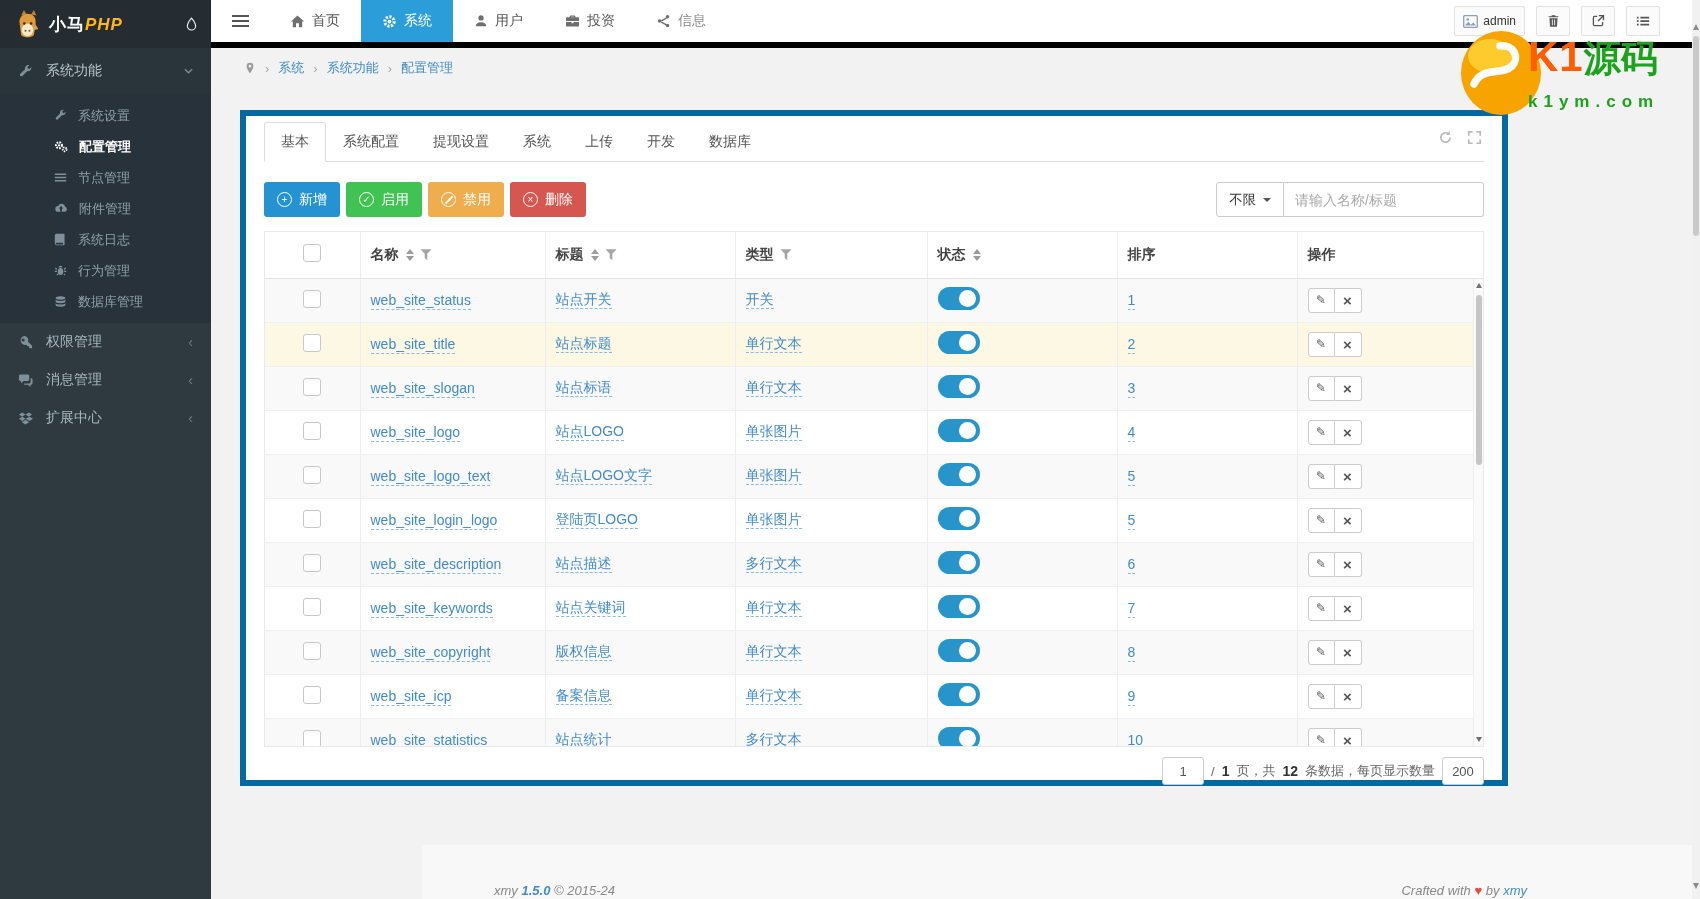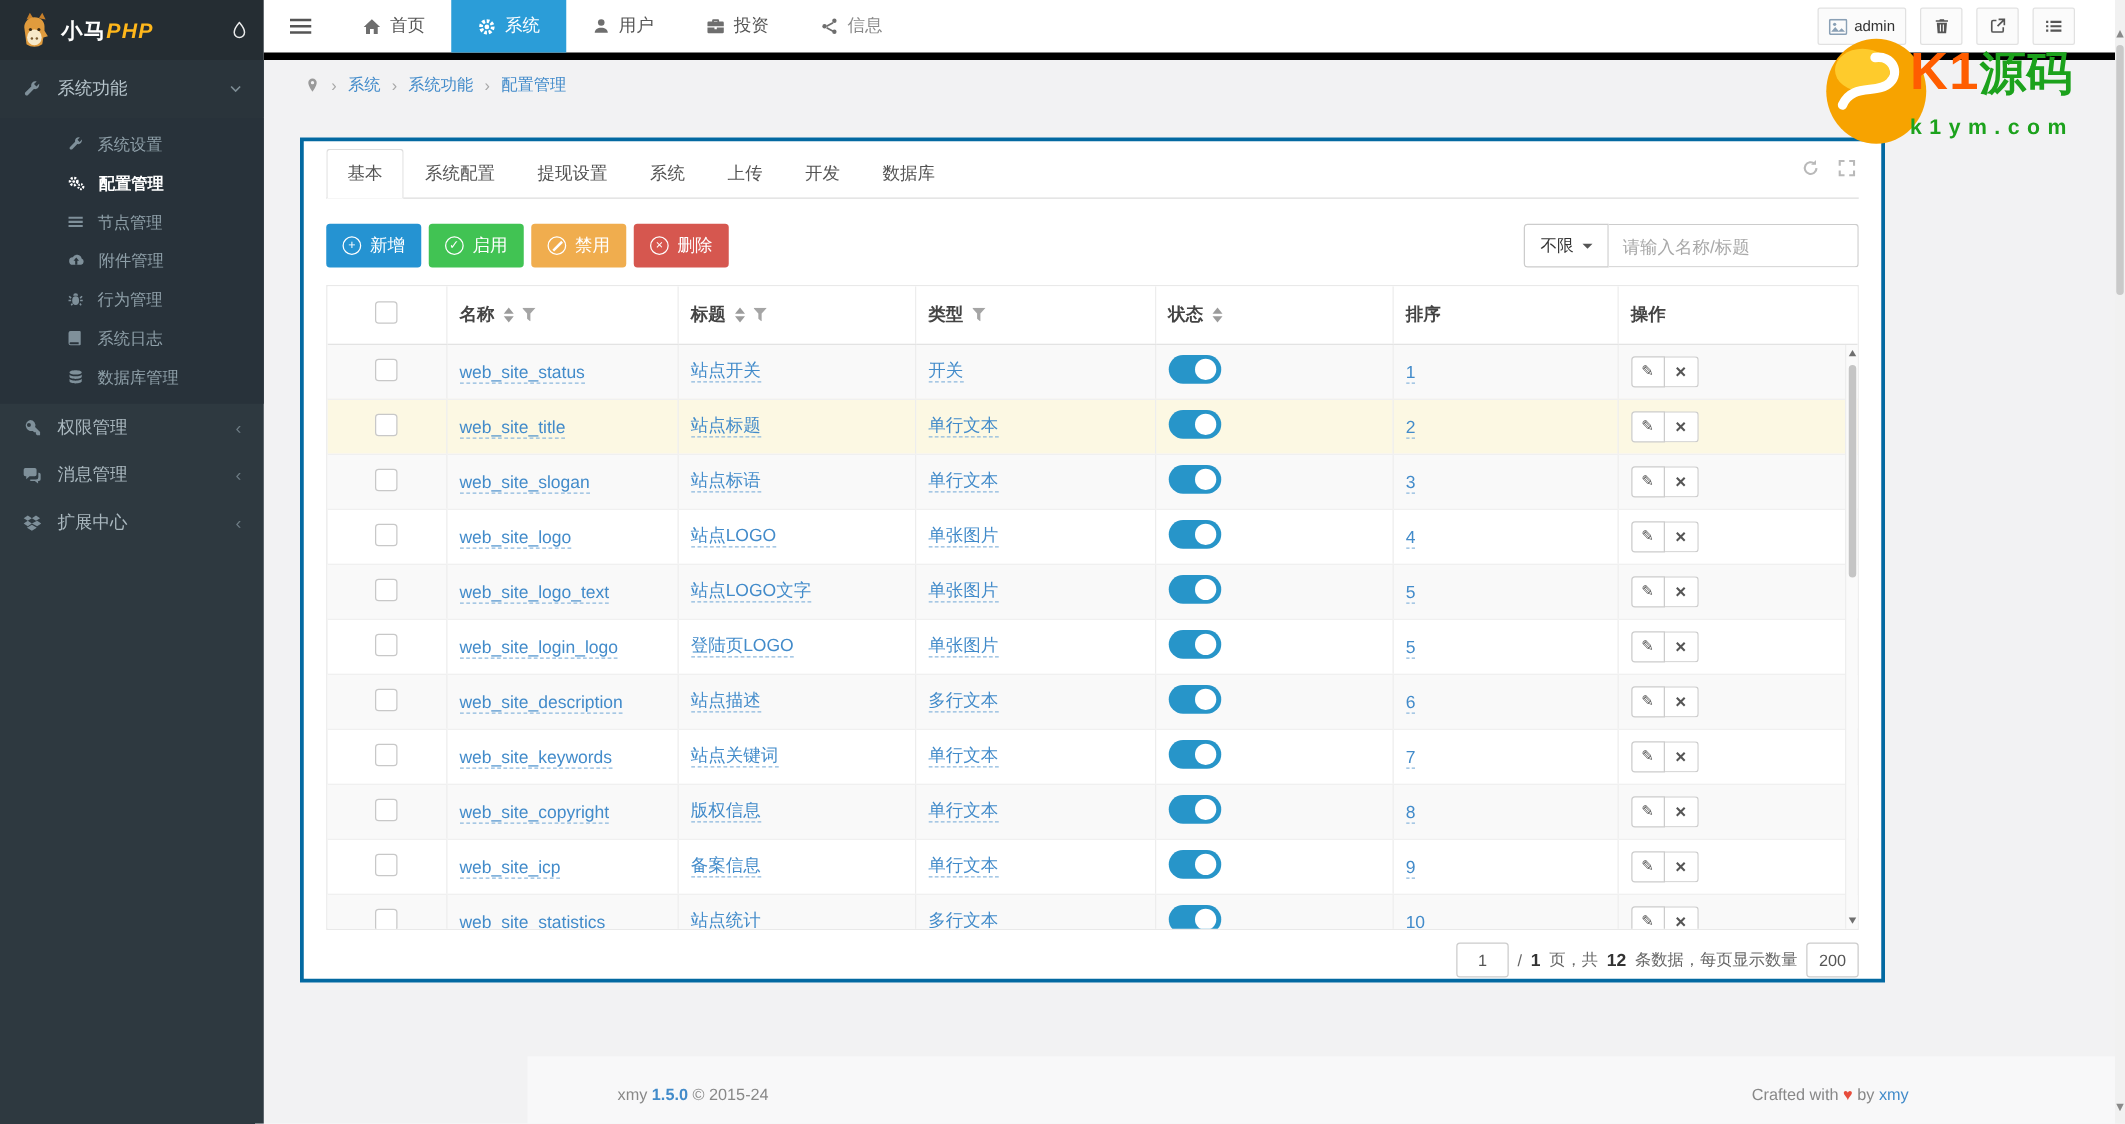--- a/index.html
+++ b/index.html
@@ -42,21 +42,21 @@
   .bimg { color:#8aa0b5; }
 
   
   .breadcrumb { height:40px; display:flex; align-items:center; gap:9px; padding-left:33px; font-size:13px; flex:none; }
   .breadcrumb .pin { color:#9a9a9a; }
   .breadcrumb a { color:#428bca; text-decoration:none; cursor:pointer; }
   .breadcrumb .sep { color:#a8a8a8; }
 
   
   .content { flex:1; position:relative; }
-  .card { margin:22px 0 0 29px; width:1268px; height:676px; background:#fff; border:3px solid #0369a1; padding:0 18px 14px; position:relative; }
+  .card { margin:22px 0 0 29px; width:1268px; height:676px; background:#fff; border:6px solid #0369a1; padding:0 18px 14px; position:relative; }
   .tabs-row { display:flex; border-bottom:1px solid #ddd; padding-top:6px; position:relative; }
   .tab { padding:10px 16px; color:#545454; cursor:pointer; margin-bottom:-1px; border:1px solid transparent; }
   .tab.active { background:#fff; border-color:#ddd #ddd #fff; border-radius:3px 3px 0 0; }
   .tab-tools { position:absolute; right:2px; top:14px; display:flex; gap:14px; color:#b9b9b9; }
   .tab-tools .icon { cursor:pointer; }
 
   .toolbar { display:flex; align-items:center; margin-top:20px; }
   .btn { height:35px; border:none; border-radius:3px; color:#fff; font-size:14px; display:inline-flex; align-items:center; gap:7px; padding:0 13px; margin-right:6px; cursor:pointer; font-family:inherit; }
   .btn .ci { width:15px; height:15px; border:1.5px solid #fff; border-radius:50%; display:inline-flex; align-items:center; justify-content:center; font-size:10px; line-height:1; position:relative; }
   .btn-add { background:#2593d2; }
@@ -105,21 +105,21 @@
   .in-scroll .a.dn { bottom:4px; border-top:5px solid #6f6f6f; }
   .in-thumb { position:absolute; top:16px; left:1.5px; width:6px; height:170px; border-radius:3px; background:#c5c5c5; cursor:grab; }
 
   
   .pager { margin-top:10px; display:flex; justify-content:flex-end; align-items:center; gap:7px; font-size:13px; color:#666; }
   .pager strong { color:#333; font-size:14px; }
   .pg-input { width:42px; height:28px; border:1px solid #ccc; border-radius:3px; text-align:center; font-size:13px; color:#555; font-family:inherit; outline:none; }
 
   
   .footer { position:absolute; left:211px; right:8px; bottom:0; height:54px; background:#f8f8f9; overflow:hidden; }
-  .footer .ft { position:absolute; top:23px; font-size:13px; color:#888; white-space:nowrap; }
+  .footer .ft { position:absolute; top:38px; font-size:13px; color:#888; white-space:nowrap;font-style:italic; }
   .footer .ft-l { left:72px; }
   .footer .ft-r { right:165px; }
   .footer .ver { color:#428bca; font-weight:bold; }
   .footer .heart { color:#e74c3c; }
   .footer .brand { color:#428bca; }
 
   
   .watermark { position:absolute; left:1458px; top:28px; display:flex; align-items:flex-start; z-index:60; pointer-events:none; }
   .wm-text { margin-left:-16px; margin-top:6px; }
   .wm-line1 { font-weight:bold; line-height:46px; white-space:nowrap; }
@@ -207,33 +207,33 @@
             <svg width="14" height="13" viewBox="0 0 16 14" fill="currentColor">
               <path d="M12.9 5.1A4.3 4.3 0 0 0 4.8 4 3.4 3.4 0 0 0 5 10.8h7.5a3 3 0 0 0 .4-5.7z"></path>
               <path d="M9 7v3.8H7V7H5.5L8 4.2 10.5 7z" fill="#28323a"></path>
             </svg>
           </span>
         <span>附件管理</span>
       </div>
       <div class="side-sub-item">
         <span class="icon s-ic">
             <svg width="13" height="13" viewBox="0 0 16 16" fill="currentColor">
-              <ellipse cx="8" cy="9.2" rx="3.4" ry="4.4"></ellipse>
-              <path d="M8 2a2.4 2.4 0 0 1 2.4 2.4H5.6A2.4 2.4 0 0 1 8 2zM1 8.3h2.6v1.6H1zm11.4 0H15v1.6h-2.6zM2.2 4.4l1.9 1.8-1.1 1.2-1.9-1.9zm11.6 0 1.1 1.1-1.9 1.9-1.1-1.2zM3.1 13.2l1.3-1.6 1.1 1.1-1.3 1.6zm8.5-.5 1.1-1.1 1.3 1.6-1.1 1.1z"></path>
-            </svg>
-          </span>
-        <span>行为管理</span>
+              <path d="M3 1h9a1 1 0 0 1 1 1v12a1 1 0 0 1-1 1H3a2 2 0 0 1-2-2V3a2 2 0 0 1 2-2zm0 11a1 1 0 0 0 0 2h8v-2z"></path>
+            </svg>
+          </span>
+        <span>系统日志</span>
       </div>
       <div class="side-sub-item">
         <span class="icon s-ic">
             <svg width="13" height="13" viewBox="0 0 16 16" fill="currentColor">
-              <path d="M3 1h9a1 1 0 0 1 1 1v12a1 1 0 0 1-1 1H3a2 2 0 0 1-2-2V3a2 2 0 0 1 2-2zm0 11a1 1 0 0 0 0 2h8v-2z"></path>
-            </svg>
-          </span>
-        <span>系统日志</span>
+              <ellipse cx="8" cy="9.2" rx="3.4" ry="4.4"></ellipse>
+              <path d="M8 2a2.4 2.4 0 0 1 2.4 2.4H5.6A2.4 2.4 0 0 1 8 2zM1 8.3h2.6v1.6H1zm11.4 0H15v1.6h-2.6zM2.2 4.4l1.9 1.8-1.1 1.2-1.9-1.9zm11.6 0 1.1 1.1-1.9 1.9-1.1-1.2zM3.1 13.2l1.3-1.6 1.1 1.1-1.3 1.6zm8.5-.5 1.1-1.1 1.3 1.6-1.1 1.1z"></path>
+            </svg>
+          </span>
+        <span>行为管理</span>
       </div>
       <div class="side-sub-item">
         <span class="icon s-ic">
             <svg width="13" height="13" viewBox="0 0 16 15" fill="currentColor">
               <path d="M8 1c3.3 0 6 .9 6 2.1S11.3 5.2 8 5.2 2 4.3 2 3.1 4.7 1 8 1zM2 4.8c0 1.2 2.7 2.1 6 2.1s6-.9 6-2.1v2.6c0 1.2-2.7 2.1-6 2.1s-6-.9-6-2.1zm0 4.4c0 1.2 2.7 2.1 6 2.1s6-.9 6-2.1v2.7c0 1.2-2.7 2.1-6 2.1s-6-.9-6-2.1z"></path>
             </svg>
           </span>
         <span>数据库管理</span>
       </div>
     </nav>

